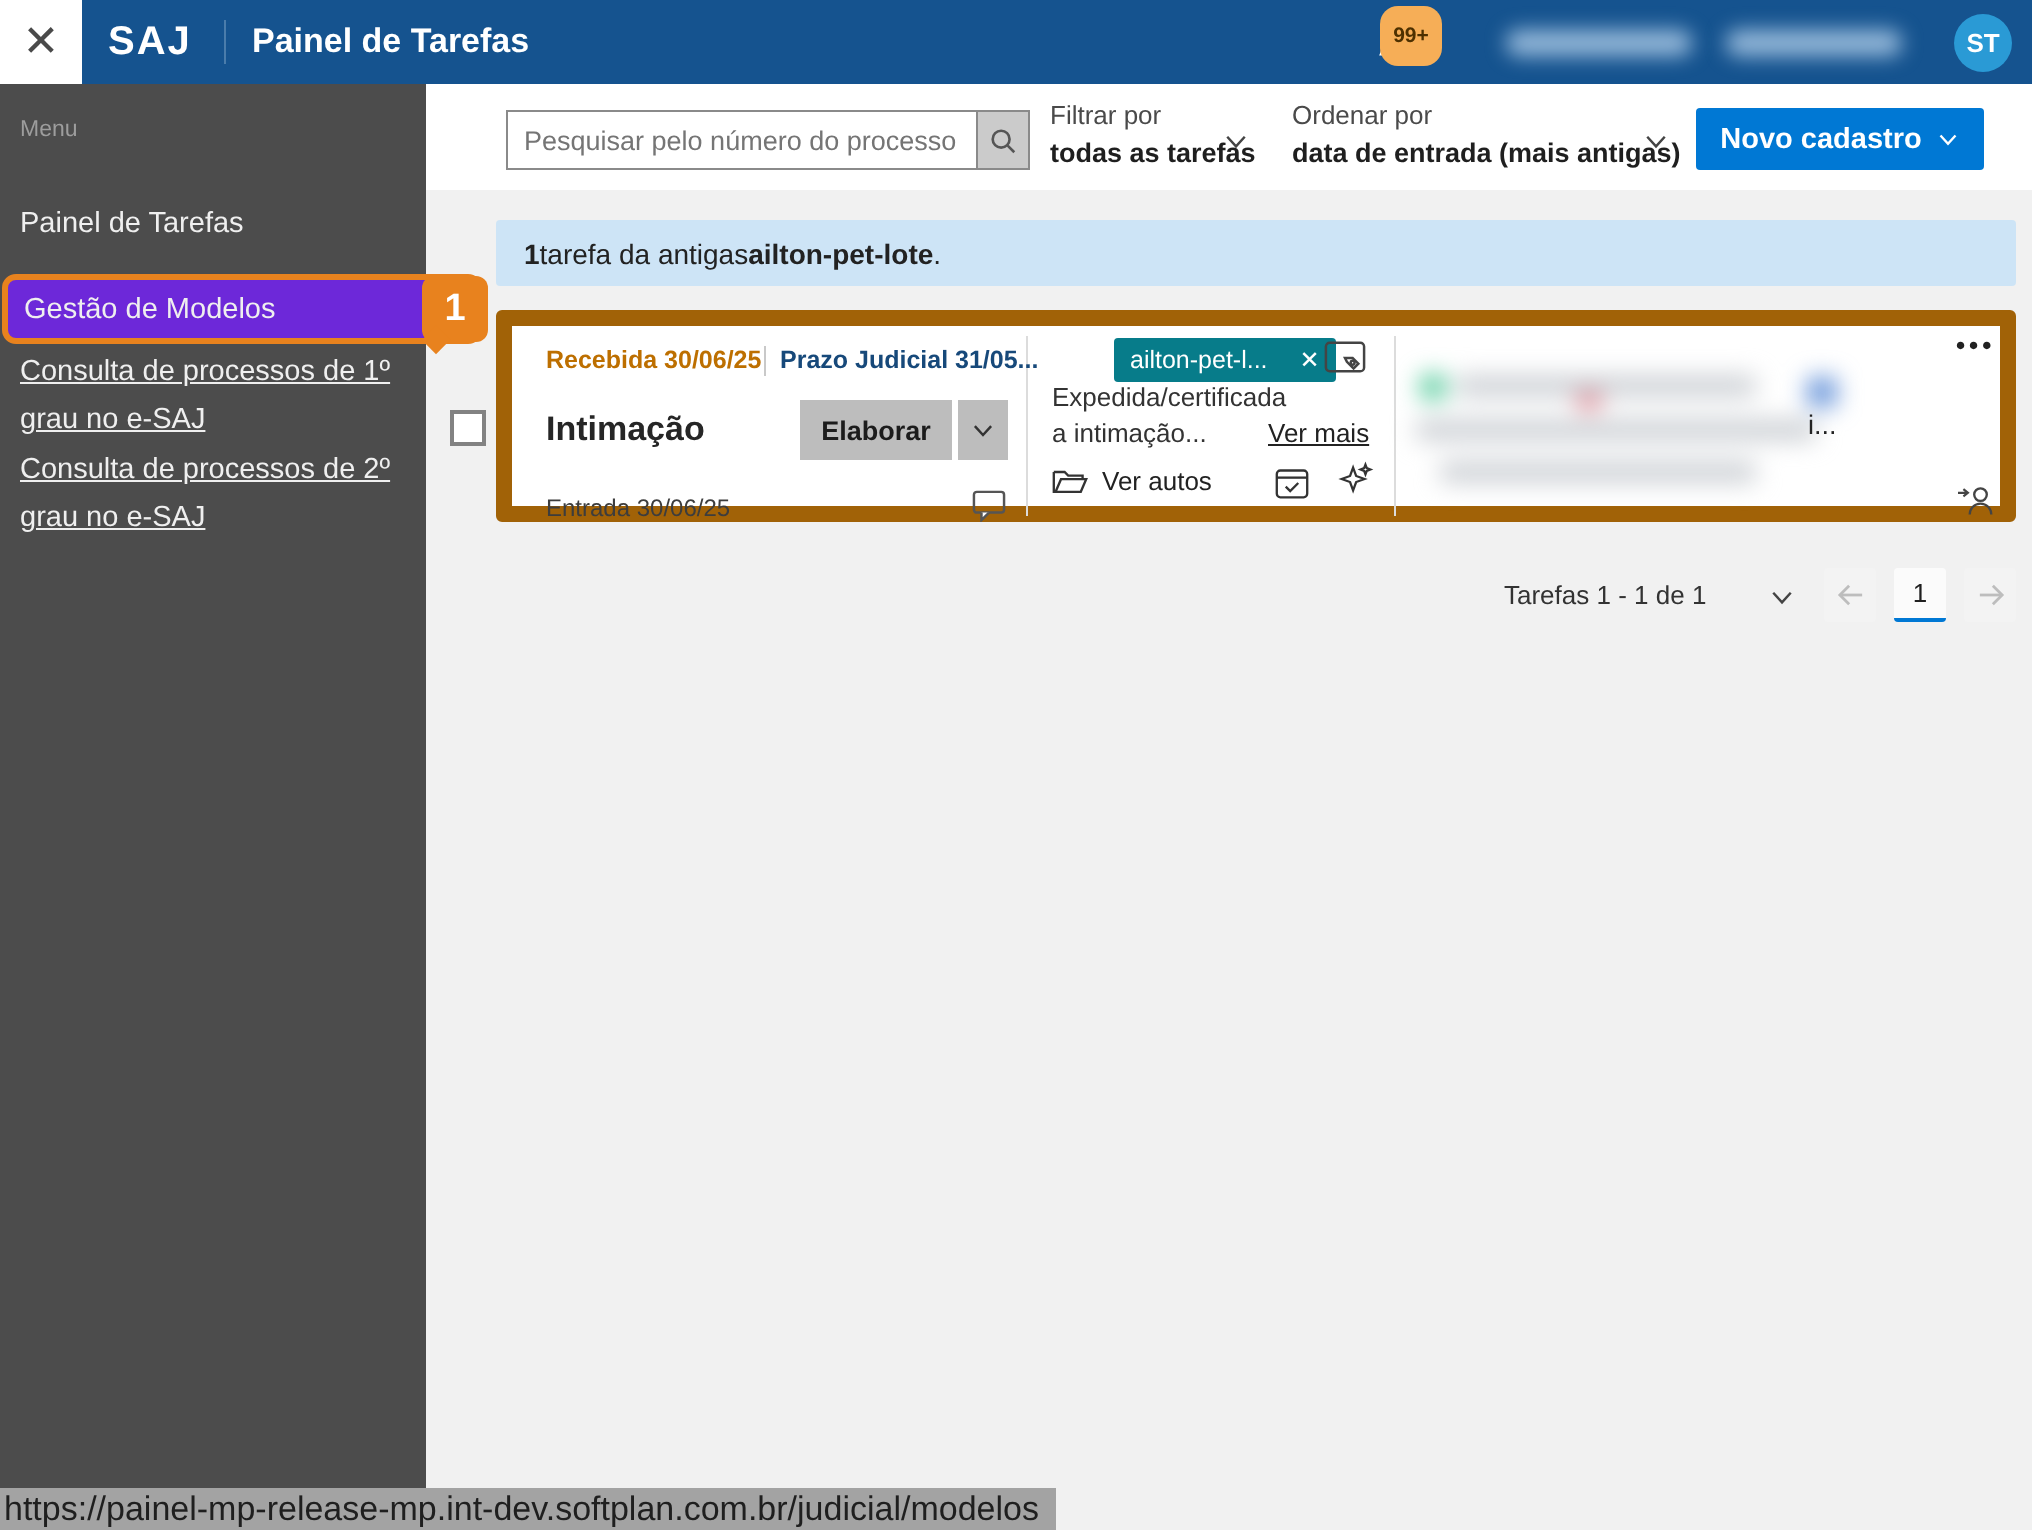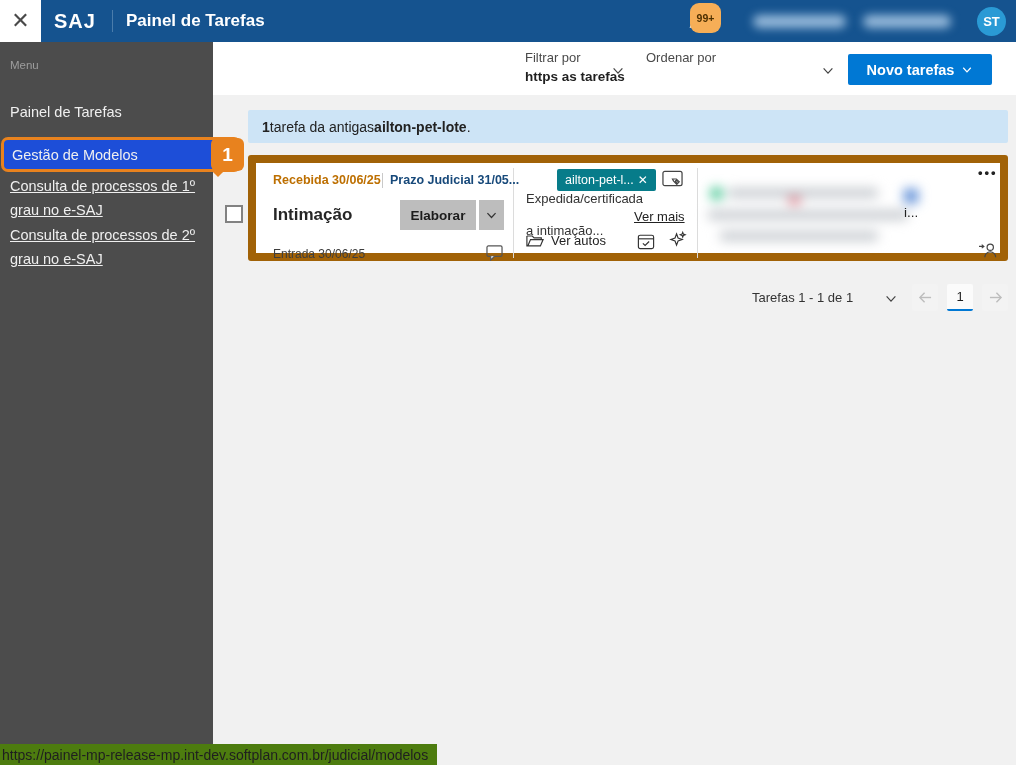--- a/index.html
+++ b/index.html
@@ -18,21 +18,21 @@
   .redact-pill { position:absolute; top:15px; height:13px; border-radius:7px; background:rgba(173,203,231,0.85); filter:blur(5px); }
   .pill1 { left:753px; width:93px; }
   .pill2 { left:863px; width:88px; }
   .avatar { position:absolute; left:977px; top:7px; width:29px; height:29px; border-radius:50%; background:#2a9ad5; color:#fff; font-weight:bold; font-size:13px; display:flex; align-items:center; justify-content:center; cursor:pointer; }
 
   
   .sidebar { position:absolute; left:0; top:42px; width:213px; height:723px; background:#4c4c4c; }
   .menu-label { position:absolute; left:10px; top:17px; color:#9d9d9d; font-size:11.5px; }
   .side-item { position:absolute; left:10px; color:#efefef; font-size:14.5px; cursor:pointer; }
   .item-painel { top:62px; }
-  .item-gestao-box { position:absolute; left:1px; top:95px; width:240px; height:35px; background:#1d4ed8; border:3px solid #e8821e; border-radius:7px; display:flex; align-items:center; cursor:pointer; }
+  .item-gestao-box { position:absolute; left:1px; top:95px; width:240px; height:35px; background:#6d28d9; border:3px solid #e8821e; border-radius:7px; display:flex; align-items:center; cursor:pointer; }
   .item-gestao-box span { margin-left:8px; color:#efefef; font-size:14.5px; }
   .som-badge { position:absolute; left:211px; top:138px; width:33px; height:33px; background:#e8821e; border-radius:6px; color:#fff; font-weight:bold; font-size:19px; display:flex; align-items:center; justify-content:center; z-index:5; }
   .som-badge::after { content:""; position:absolute; left:2px; bottom:-4px; width:10px; height:10px; background:#e8821e; transform:rotate(45deg); z-index:-1; }
   .side-link { width:198px; line-height:24px; text-decoration:underline; }
   .link1 { top:132px; }
   .link2 { top:181px; }
 
   
   .filterbar { position:absolute; left:213px; top:42px; width:803px; height:53px; background:#fff; }
   .search-wrap { position:absolute; left:40px; top:13px; height:30px; display:flex; }
@@ -54,30 +54,30 @@
   .banner b { font-weight:bold; }
 
   
   .checkbox { position:absolute; left:225px; top:205px; width:18px; height:18px; background:#fff; border:2px solid #828282; cursor:pointer; }
   .card { position:absolute; left:248px; top:155px; width:760px; height:106px; background:#fff; border:8px solid #a16207; border-radius:3px; }
   .card .vdiv { position:absolute; top:5px; height:90px; width:1px; background:#dcdcdc; }
   .vdiv1 { left:257px; } .vdiv2 { left:441px; }
   .c-received { position:absolute; left:17px; top:10px; font-size:12.5px; font-weight:bold; color:#bd6f00; }
   .c-sep { position:absolute; left:126px; top:10px; height:15px; width:1px; background:#c9c9c9; }
   .c-deadline { position:absolute; left:134px; top:10px; font-size:12.5px; font-weight:bold; color:#17497a; }
-  .c-tag { position:absolute; left:301px; top:6px; height:22px; background:#077c8a; border-radius:2px; color:#fff; font-size:12.5px; display:flex; align-items:center; padding:0 8px; gap:4px; cursor:pointer; }
+  .c-tag { position:absolute; left:301px; top:6px; height:22px; background:#077c8a; border-radius:2px; color:#fff; font-size:12.5px; display:flex; align-items:center; padding:0 8px; gap:16px; cursor:pointer; }
   .c-tag .x { font-size:12px; cursor:pointer; }
   .tags-icon { position:absolute; left:406px; top:7px; cursor:pointer; }
   .c-title { position:absolute; left:17px; top:42px; font-size:17px; font-weight:bold; color:#262626; }
   .act-btn { position:absolute; left:144px; top:37px; width:76px; height:30px; background:#bdbdbd; border:none; font-weight:bold; font-size:13.5px; color:#1c1c1c; cursor:pointer; font-family:inherit; }
   .act-chev { position:absolute; left:223px; top:37px; width:25px; height:30px; background:#bdbdbd; border:none; display:flex; align-items:center; justify-content:center; cursor:pointer; }
   .c-entry { position:absolute; left:17px; top:84px; font-size:12px; color:#3d3d3d; }
   .comment-icon { position:absolute; left:230px; top:82px; cursor:pointer; }
   .mov1 { position:absolute; left:270px; top:28px; font-size:13px; color:#333; }
-  .mov2 { position:absolute; left:270px; top:46px; font-size:13px; color:#333;margin-top:14px; }
+  .mov2 { position:absolute; left:270px; top:46px; font-size:13px; color:#333; }
   .see-more { position:absolute; left:378px; top:46px; font-size:13px; color:#222; text-decoration:underline; cursor:pointer; }
   .ver-autos { position:absolute; left:270px; top:70px; display:flex; align-items:center; gap:7px; font-size:13px; color:#222; cursor:pointer; }
   .cal-icon { position:absolute; left:381px; top:70px; cursor:pointer; }
   .spark-icon { position:absolute; left:412px; top:67px; cursor:pointer; }
   .redact-block { position:absolute; left:452px; top:16px; width:208px; height:70px; filter:blur(6px); }
   .redact-block .dot { position:absolute; border-radius:50%; width:13px; height:13px; }
   .rb-green { left:2px; top:8px; background:#3ec48e; }
   .rb-red { left:80px; top:12px; background:#e65565; }
   .rb-blue { left:196px; top:10px; width:14px; height:14px; background:#5a8bd6; position:absolute; }
   .rb-line { position:absolute; height:10px; border-radius:3px; background:#c9cdd2; }
@@ -90,21 +90,21 @@
 
   
   .pg-summary { position:absolute; left:752px; top:290px; font-size:13px; color:#333; }
   .pg-chev { position:absolute; left:884px; top:292px; }
   .pg-box { position:absolute; top:284px; width:26px; height:27px; border-radius:2px; display:flex; align-items:center; justify-content:center; cursor:pointer; }
   .pg-prev { left:912px; background:#f3f3f3; }
   .pg-page { left:947px; background:#fbfbfb; border-bottom:2px solid #0078d4; font-size:13px; color:#1f1f1f; }
   .pg-next { left:982px; background:#f3f3f3; }
 
   
-  .statusbar { position:absolute; left:0; bottom:0; height:21px; background:#4d7c0f; color:#1f1f1f; font-size:14px; display:inline-flex; align-items:center; padding:0 9px 0 2px; white-space:nowrap; }
+  .statusbar { position:absolute; left:0; bottom:0; height:21px; background:#a3a3a3; color:#1f1f1f; font-size:17px; display:inline-flex; align-items:center; padding:0 9px 0 2px; white-space:nowrap; }
 </style>
 </head>
 <body>
 
 <div class="screen">
 
   <div class="topbar">
     <div class="close-box">✕</div>
     <div class="brand">SAJ</div>
     <div class="tb-divider"></div>
@@ -125,35 +125,45 @@
     <div class="side-item item-painel">Painel de Tarefas</div>
     <div class="item-gestao-box">
       <span>Gestão de Modelos</span>
     </div>
     <div class="side-item side-link link1">Consulta de processos de 1º grau no e-SAJ</div>
     <div class="side-item side-link link2">Consulta de processos de 2º grau no e-SAJ</div>
   </div>
   <div class="som-badge">1</div>
 
   <div class="filterbar">
+    <div class="search-wrap">
+      <input class="search-input" type="text" placeholder="Pesquisar pelo número do processo" style="">
+      <div class="search-btn">
+        <svg width="15" height="15" viewBox="0 0 16 16" fill="none" stroke="#555" stroke-width="1.4">
+          <circle cx="7" cy="7" r="4.5"></circle>
+            <line x1="10.5" y1="10.5" x2="14" y2="14"></line>
+        </svg>
+      </div>
+    </div>
     <div class="dd-group filter-group">
       <div class="dd-label">Filtrar por</div>
-      <div class="dd-value">https as tarefas</div>
+      <div class="dd-value">todas as tarefas</div>
     </div>
     <svg class="chev chev-filter" viewBox="0 0 16 16" fill="none" stroke="#444" stroke-width="1.4">
         <polyline points="3,5 8,10.5 13,5"></polyline>
       </svg>
     <div class="dd-group sort-group">
       <div class="dd-label">Ordenar por</div>
+      <div class="dd-value">data de entrada (mais antigas)</div>
     </div>
     <svg class="chev chev-sort" viewBox="0 0 16 16" fill="none" stroke="#444" stroke-width="1.4">
         <polyline points="3,5 8,10.5 13,5"></polyline>
       </svg>
     <button class="new-btn">
-      <span>Novo tarefas</span>
+      <span>Novo cadastro</span>
       <svg width="12" height="12" viewBox="0 0 16 16" fill="none" stroke="#fff" stroke-width="1.6">
           <polyline points="3,5 8,10.5 13,5"></polyline>
         </svg>
     </button>
   </div>
 
   <div class="banner">
     <b>1</b>
       <span> tarefa da antigas </span>
       <b>ailton-pet-lote</b>

